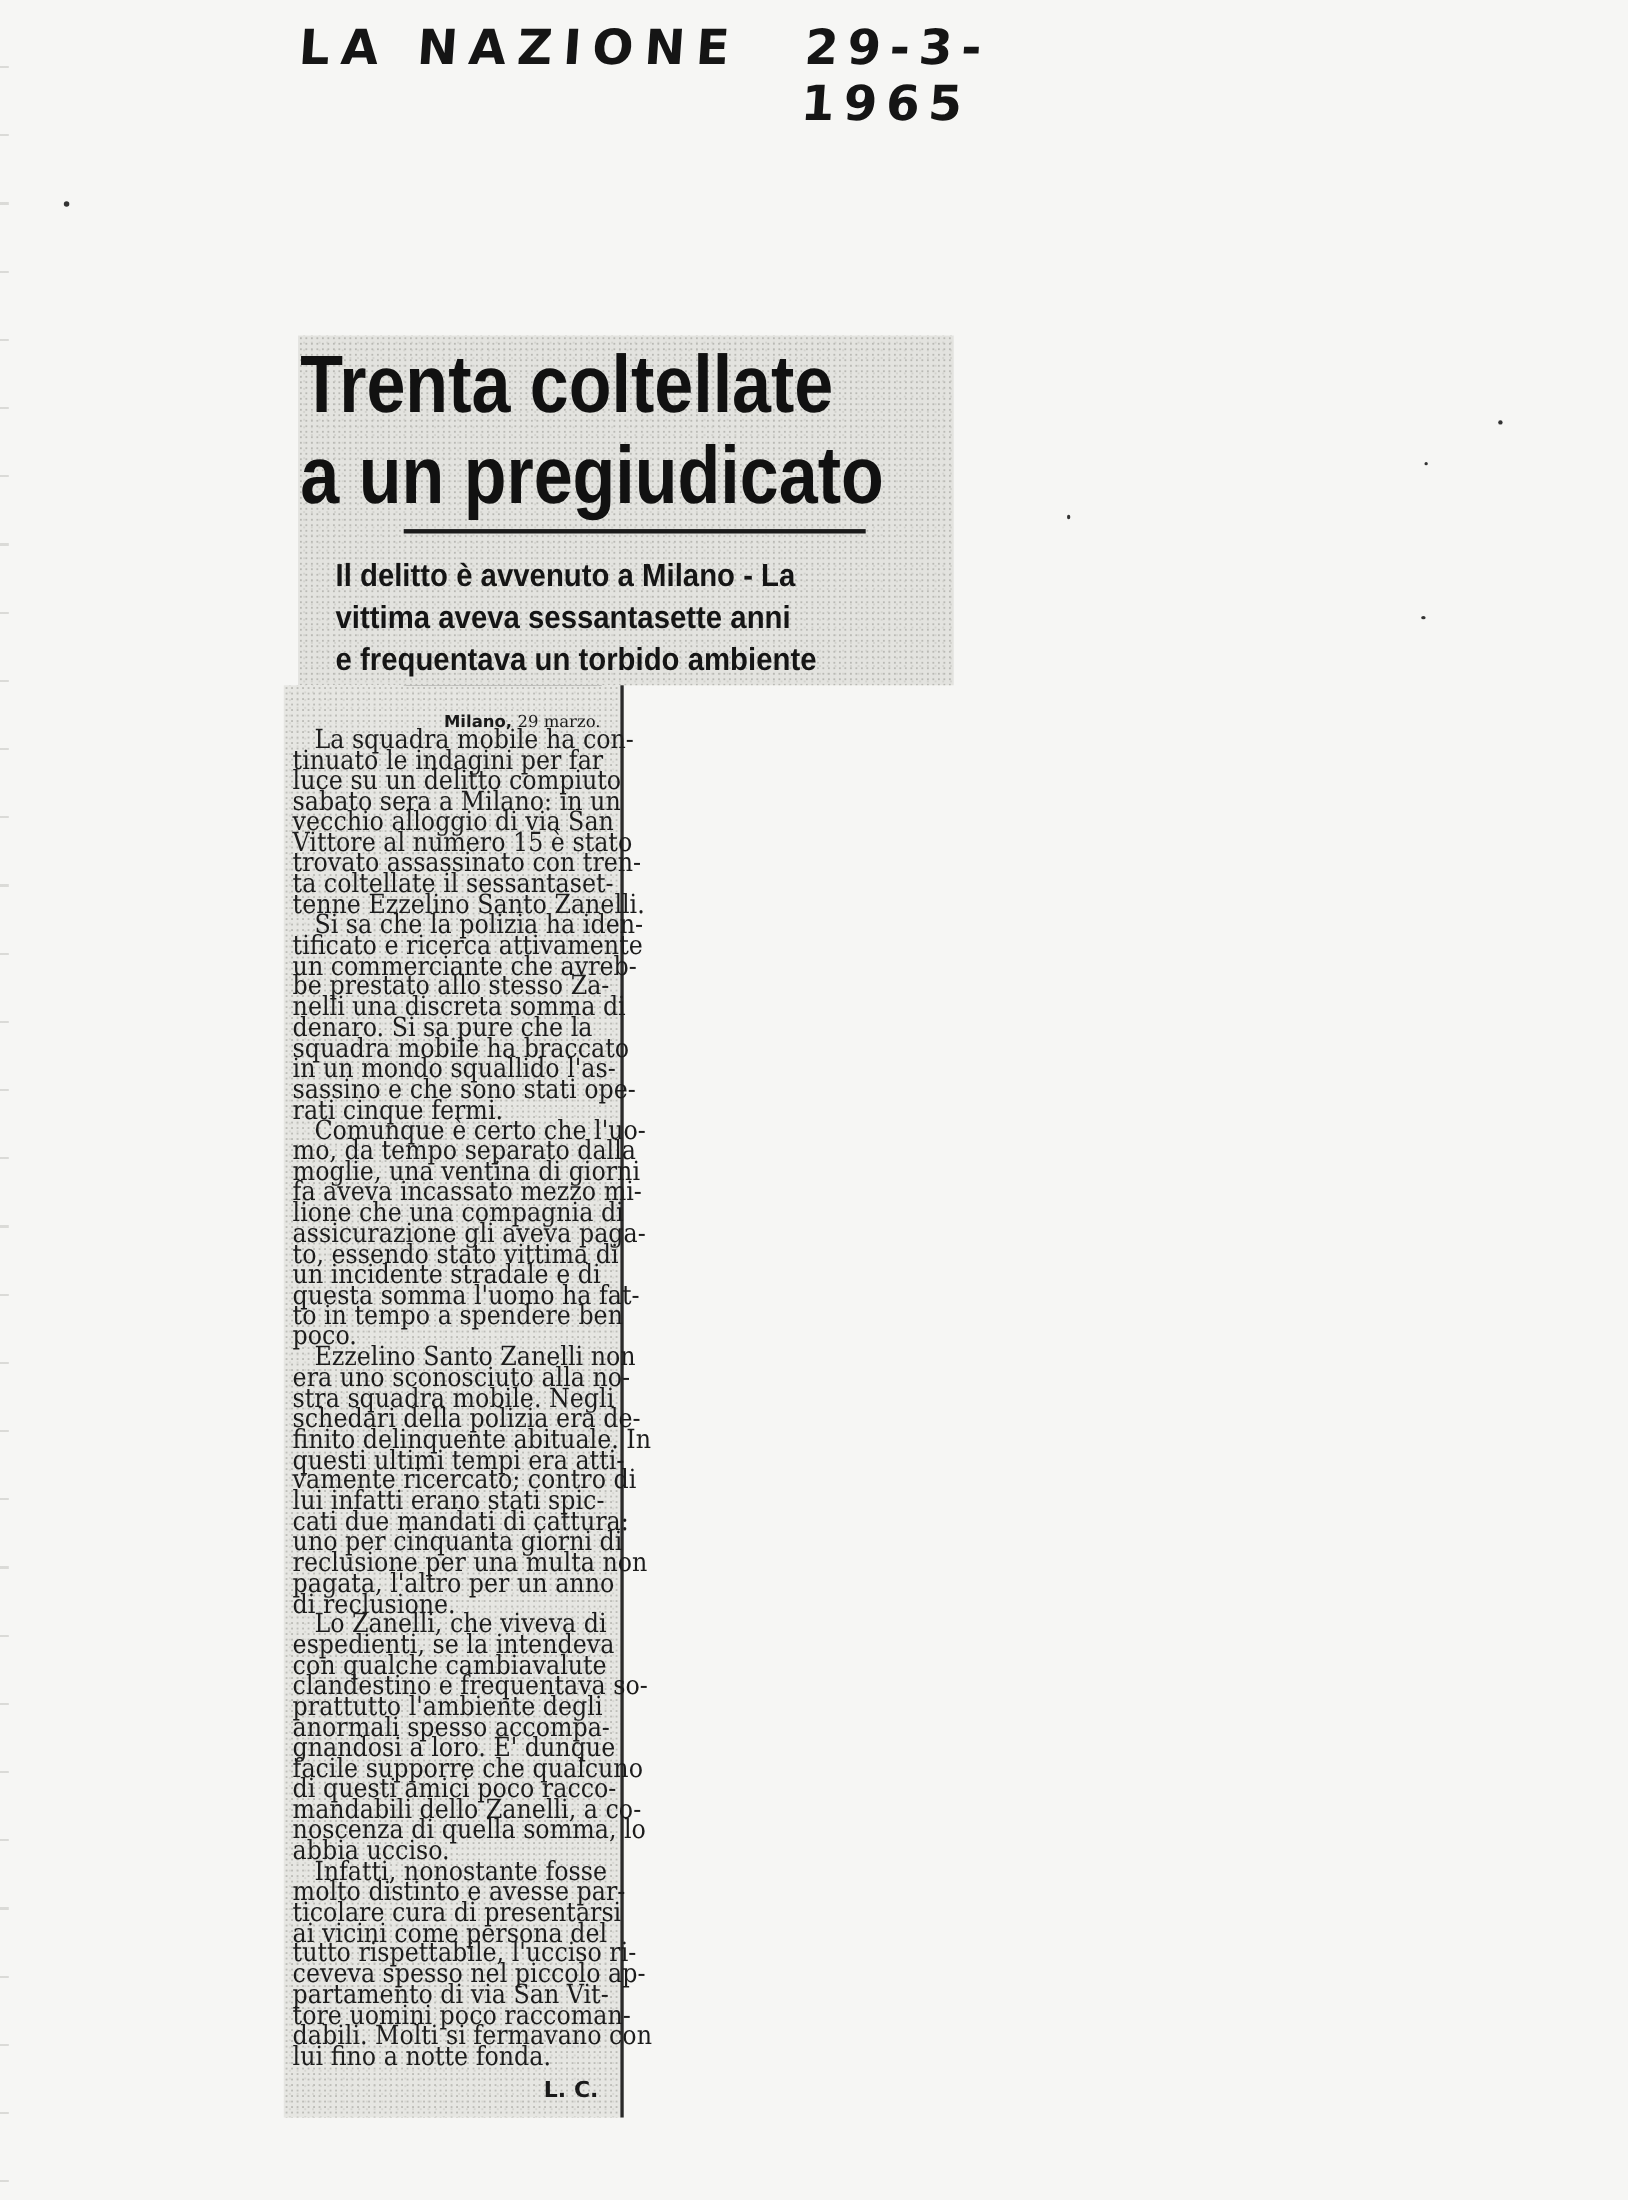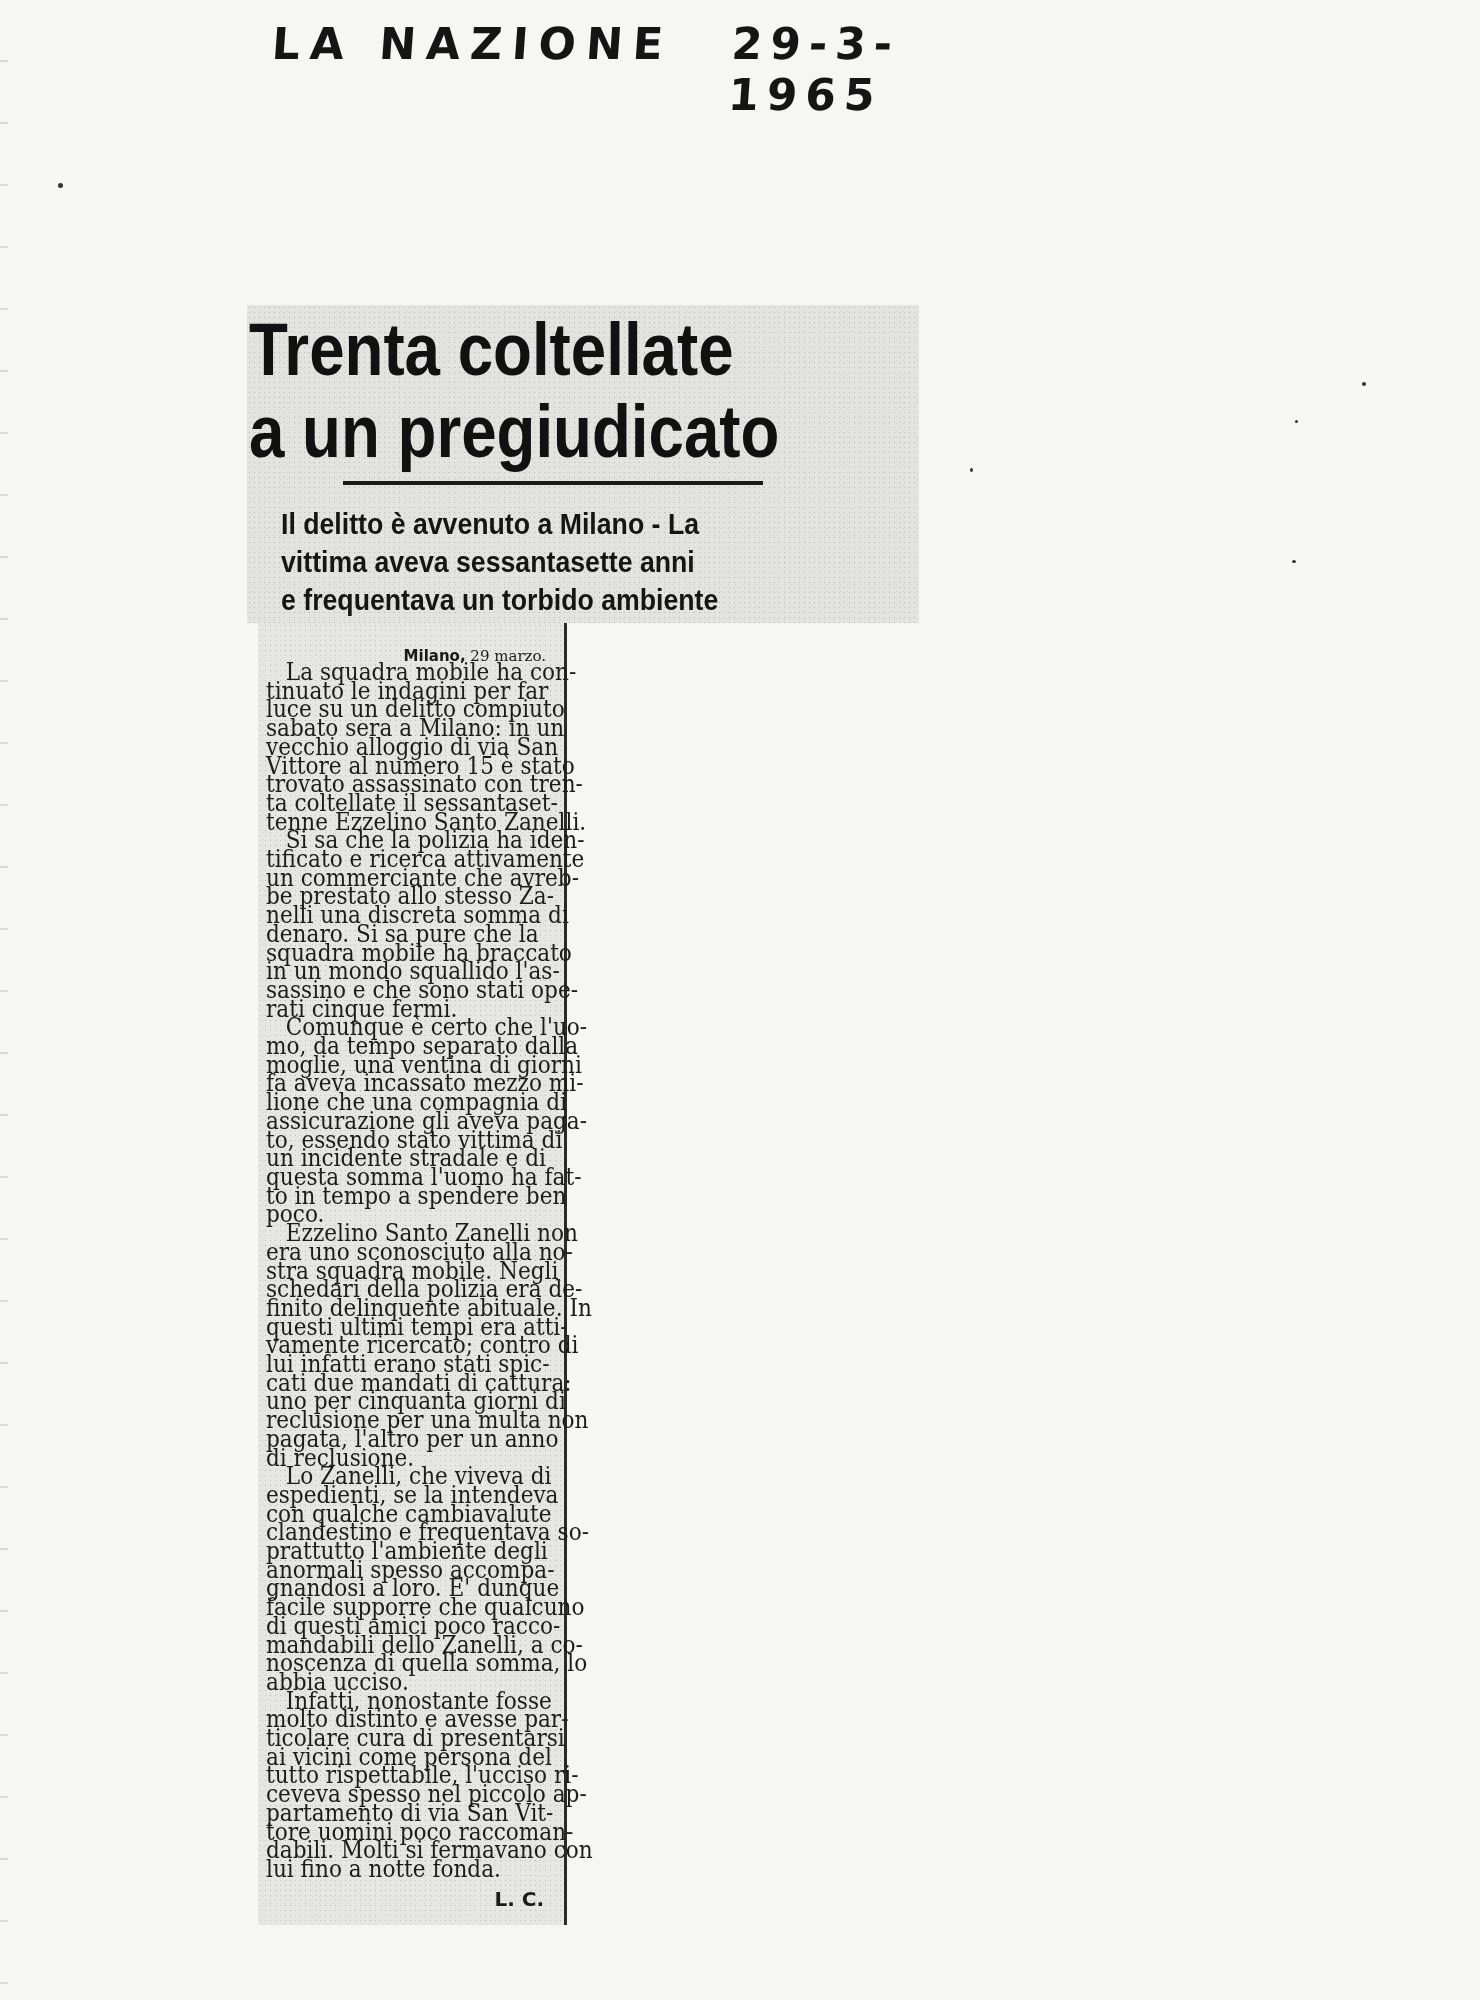--- a/index.html
+++ b/index.html
@@ -46,23 +46,23 @@
     top: 4px;
   }
   .hw-paper { left: 2px; }
   .hw-date { left: 460px; letter-spacing: 8px; }
 
   .speck { position: absolute; background: #333; border-radius: 50%; }
 
   
   .clip-head {
     position: absolute;
-    left: 247px;
+    left: 271px;
     top: 305px;
-    width: 672px;
+    width: 596px;
     height: 318px;
     background: #e3e3df;
     background-image:
       radial-gradient(#b9b9b4 0.7px, transparent 0.8px),
       radial-gradient(#cfcfca 0.6px, transparent 0.7px);
     background-size: 5px 5px, 7px 7px;
     background-position: 0 0, 2px 3px;
   }
   .headline {
     margin: 0;

